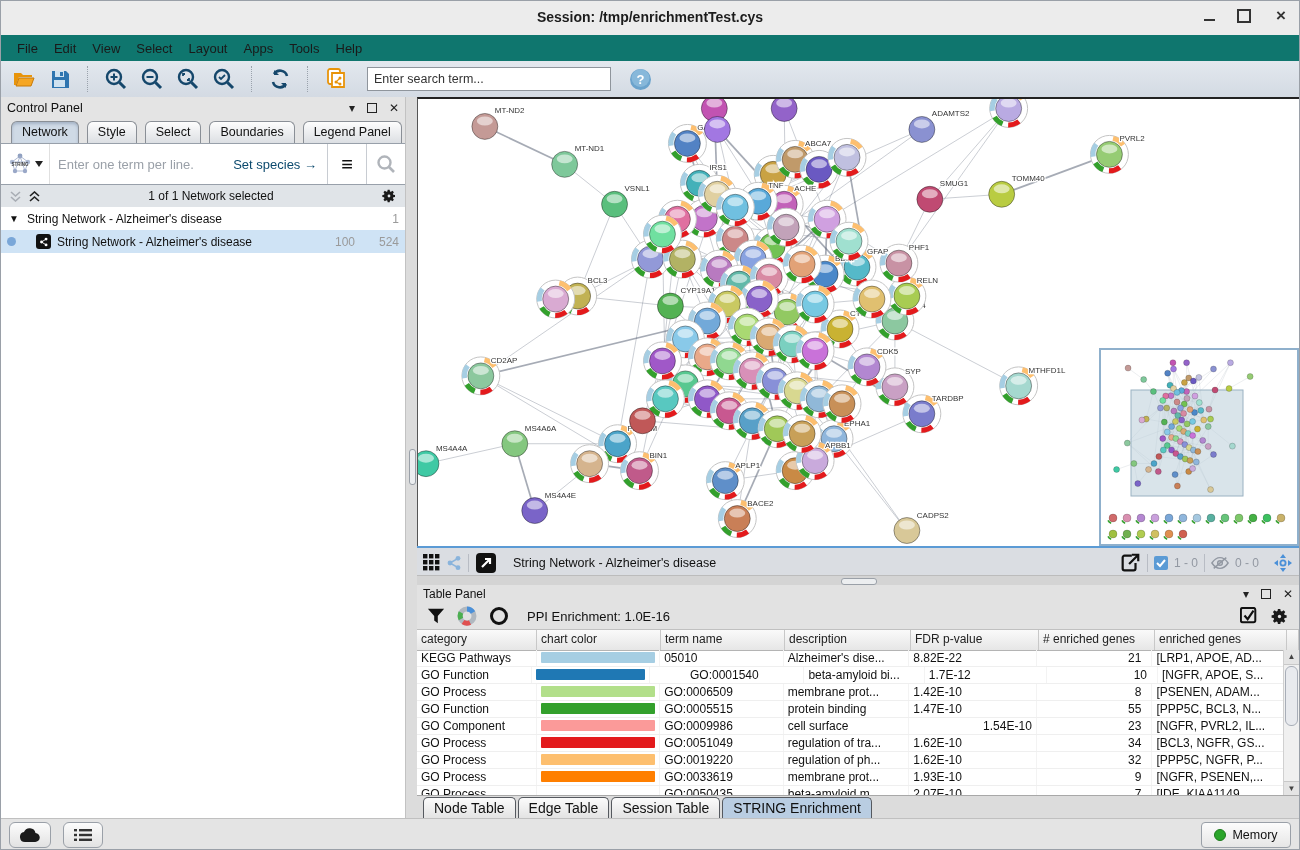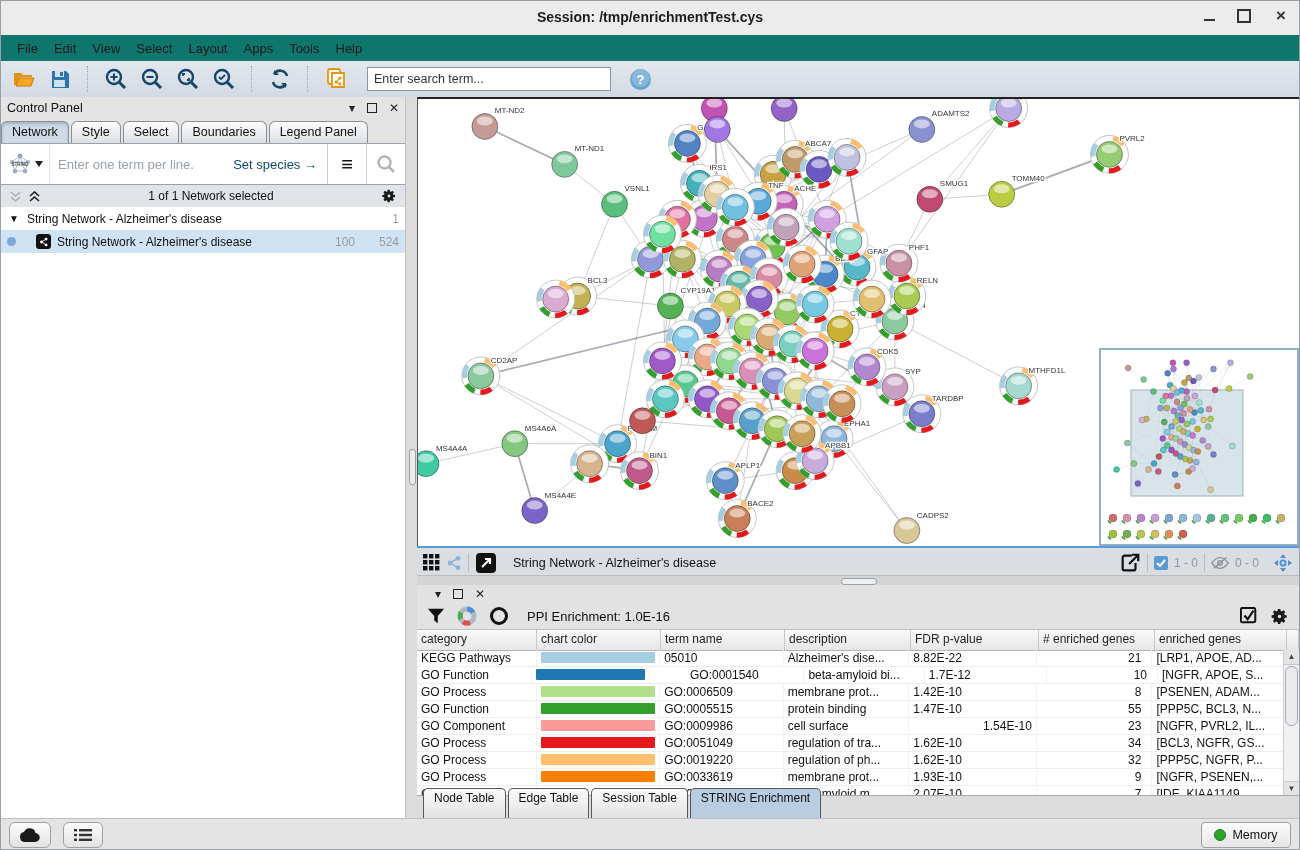--- a/index.html
+++ b/index.html
@@ -25,21 +25,21 @@
   .main{position:absolute;left:0;top:96px;right:0;bottom:30px;}
   .control-panel{position:absolute;left:0;top:0;width:404px;bottom:0;background:#e4e4e4;border-right:1px solid #b8b8b8;}
   .v-divider{position:absolute;left:404px;top:0;width:12px;bottom:0;background:#dcdcdc;border-left:1px solid #c2c2c2;border-right:1px solid #b2b2b2;}
   .v-grip{position:absolute;left:3px;top:352px;width:5px;height:34px;border:1px solid #9aa0a8;border-radius:3px;background:#eceef0;}
   .right-panel{position:absolute;left:416px;top:0;right:0;bottom:0;background:#e0e0e0;}
   
   .cp-header{height:22px;display:flex;align-items:center;padding:0 6px;font-size:12.5px;color:#111;}
   .cp-header .hdr-title{flex:1;}
   .hdr-ic{margin-left:12px;color:#222;font-size:12px;display:inline-flex;align-items:center;}
   .hdr-sq{width:8px;height:8px;border:1.6px solid #222;}
-  .cp-tabs{display:flex;align-items:flex-end;height:24px;padding-left:0;gap:2px;}
+  .cp-tabs{display:flex;align-items:flex-end;height:24px;padding-left:10px;gap:8px;}
   .cp-tab{font-size:12.5px;color:#111;padding:3px 10px 4px;border:1px solid #8a8f96;border-bottom:none;border-radius:6px 6px 0 0;background:linear-gradient(#fdfdfd,#dcdfe3);}
   .cp-tab.active{background:#cfdae6;box-shadow:inset 0 2px 3px rgba(90,110,140,.35);}
   .string-row{height:40px;margin:0;background:#fff;border-top:1px solid #98a0aa;border-bottom:1px solid #98a0aa;display:flex;align-items:stretch;}
   .string-drop{width:48px;display:flex;align-items:center;justify-content:center;gap:3px;border-right:1px solid #e0e0e0;}
   .string-input-wrap{flex:1;position:relative;display:flex;align-items:center;}
   .string-input{border:none;outline:none;width:100%;font-size:13px;padding:0 8px;color:#222;font-family:"Liberation Sans",sans-serif;}
   .string-input::placeholder{color:#9aa0a8;}
   .species-hint{position:absolute;right:10px;font-size:13px;color:#0c4a6e;pointer-events:none;}
   .sr-btn{width:38px;display:flex;align-items:center;justify-content:center;border-left:1px solid #c8ccd2;}
   .net-sel-row{height:22px;background:#e0e4e8;border-bottom:1px solid #c8c8c8;display:flex;align-items:center;padding:0 8px;font-size:12px;color:#111;}
@@ -77,21 +77,21 @@
   .gt-row{display:flex;height:16px;border-bottom:1px solid #efefef;}
   .gt-c{font-size:12px;color:#111;padding:0 4px;border-right:1px solid #f3f3f3;box-sizing:border-box;overflow:hidden;white-space:nowrap;line-height:16px;}
   .gt-c.num{text-align:right;padding-right:10px;}
   .colorbar{height:11px;margin-top:2px;border-radius:1px;}
   .vscroll{position:absolute;right:0;top:20px;bottom:0;width:15px;background:#f0f0f0;border-left:1px solid #d0d0d0;}
   .vs-arrow{height:14px;text-align:center;font-size:8px;color:#444;line-height:14px;background:#e4e4e4;border-bottom:1px solid #c8c8c8;}
   .vs-arrow.bottom{position:absolute;bottom:0;left:0;right:0;border-top:1px solid #c8c8c8;border-bottom:none;}
   .vs-thumb{position:absolute;left:1px;right:1px;top:16px;height:58px;background:#e8eaee;border:1px solid #a8aeb8;border-radius:6px;}
   
   .bottom-tabs{position:absolute;left:0;right:0;bottom:0;height:23px;background:#dcdcdc;border-top:1px solid #a8a8a8;display:flex;align-items:flex-end;padding-left:6px;gap:2px;}
-  .bt-tab{font-size:12px;color:#111;padding:2px 10px 14px;border:1px solid #55595f;border-bottom:none;border-radius:5px 5px 0 0;background:linear-gradient(#fbfbfb,#e2e2e2);}
+  .bt-tab{font-size:14px;color:#111;padding:2px 10px 3px;border:1px solid #55595f;border-bottom:none;border-radius:5px 5px 0 0;background:linear-gradient(#fbfbfb,#e2e2e2);}
   .bt-tab.active{background:#b9cde2;}
   
   .statusbar{position:absolute;left:0;bottom:0;right:0;height:30px;background:#e4e4e4;border-top:1px solid #c0c0c0;}
   .sb-btn{position:absolute;top:3px;height:24px;border:1px solid #9aa0a8;border-radius:6px;background:linear-gradient(#fcfcfc,#e2e2e2);display:flex;align-items:center;justify-content:center;}
   .memory-btn{position:absolute;right:8px;top:3px;height:24px;width:88px;border:1px solid #9aa0a8;border-radius:4px;background:linear-gradient(#fcfcfc,#e6e6e6);display:flex;align-items:center;justify-content:center;gap:6px;font-size:12.5px;color:#111;}
   .greendot{width:10px;height:10px;border-radius:50%;background:#2aa52a;border:1px solid #1d7a1d;}
   svg{display:block;}
 </style>
 </head>
 <body>
@@ -1655,20 +1655,21 @@
             <circle cx="10" cy="10" r="2.6" fill="none" stroke="#4a90d8" stroke-width="1.8"></circle>
           </svg>
       </div>
 
       <div class="h-splitter">
           <div class="h-grip"></div>
         </div>
 
       <div class="table-panel">
         <div class="tp-header">
+          <span class="hdr-title">Table Panel</span>
           <span class="hdr-ic">▾</span>
           <span class="hdr-ic">
               <span class="hdr-sq"></span>
             </span>
           <span class="hdr-ic" style="font-weight:bold;">✕</span>
         </div>
         <div class="tp-icons">
           <svg width="18" height="18" viewBox="0 0 20 20">
               <path d="M1 2h18l-7 8v8l-4-3v-5z" fill="#111"></path>
             </svg>

